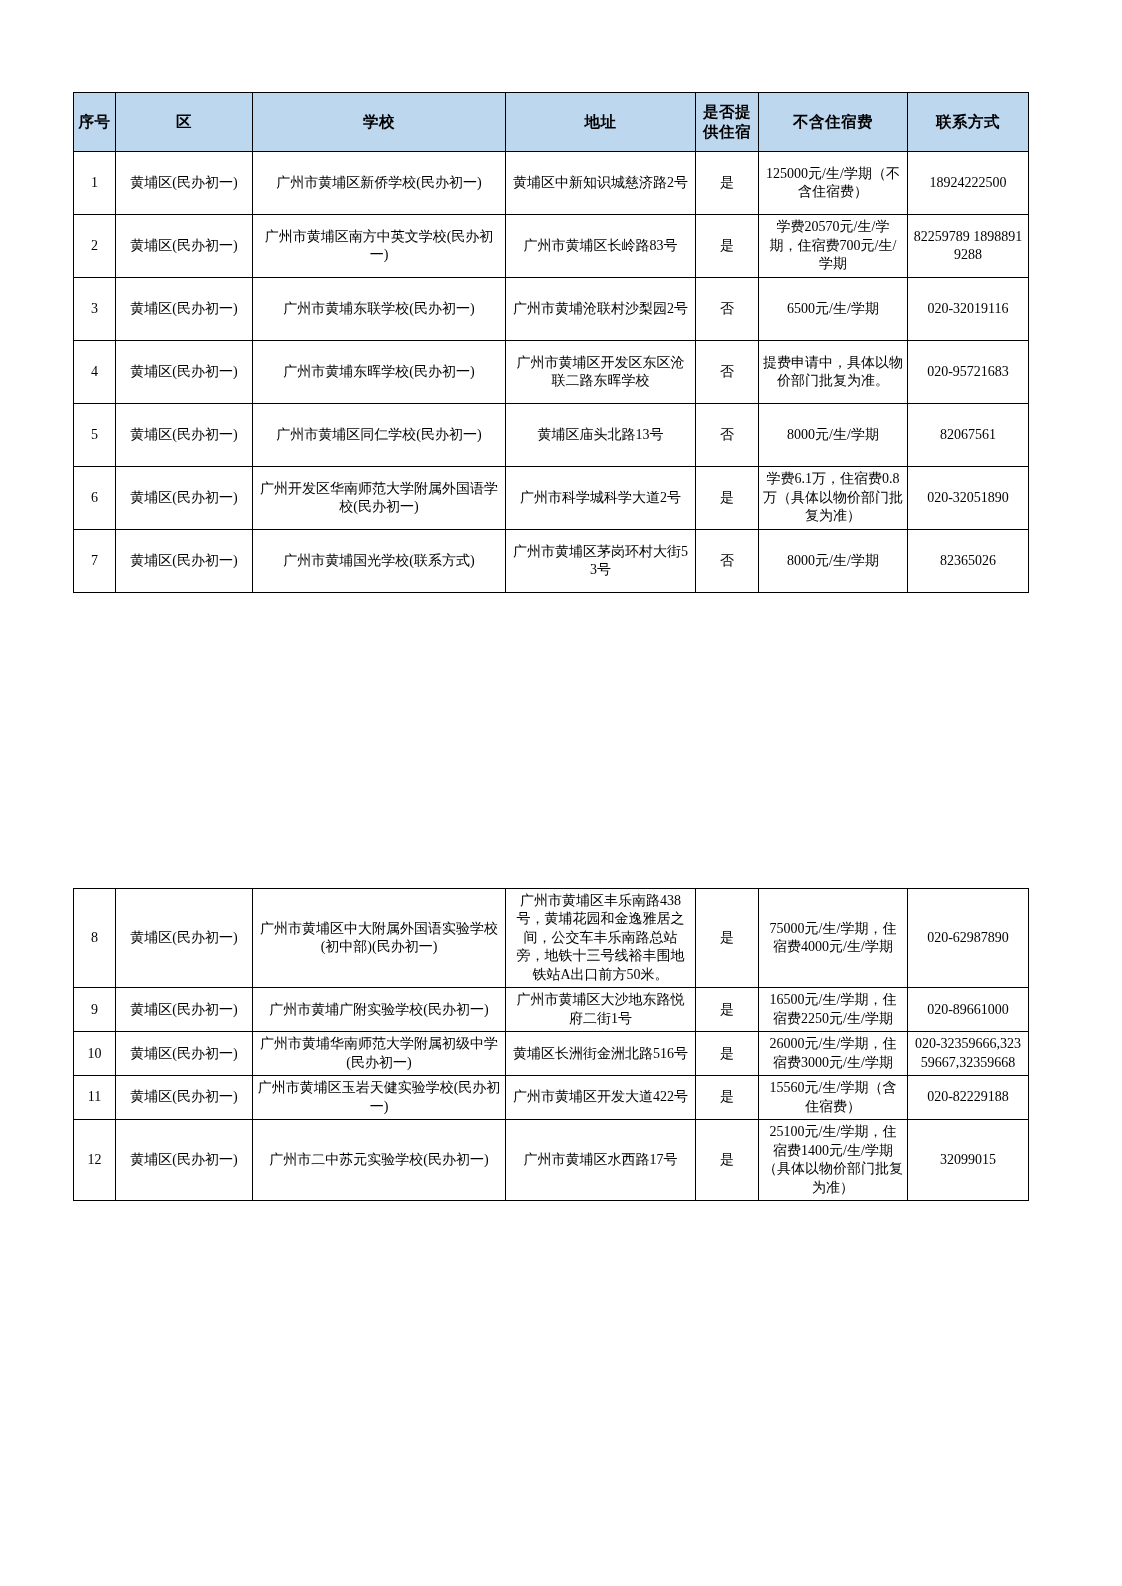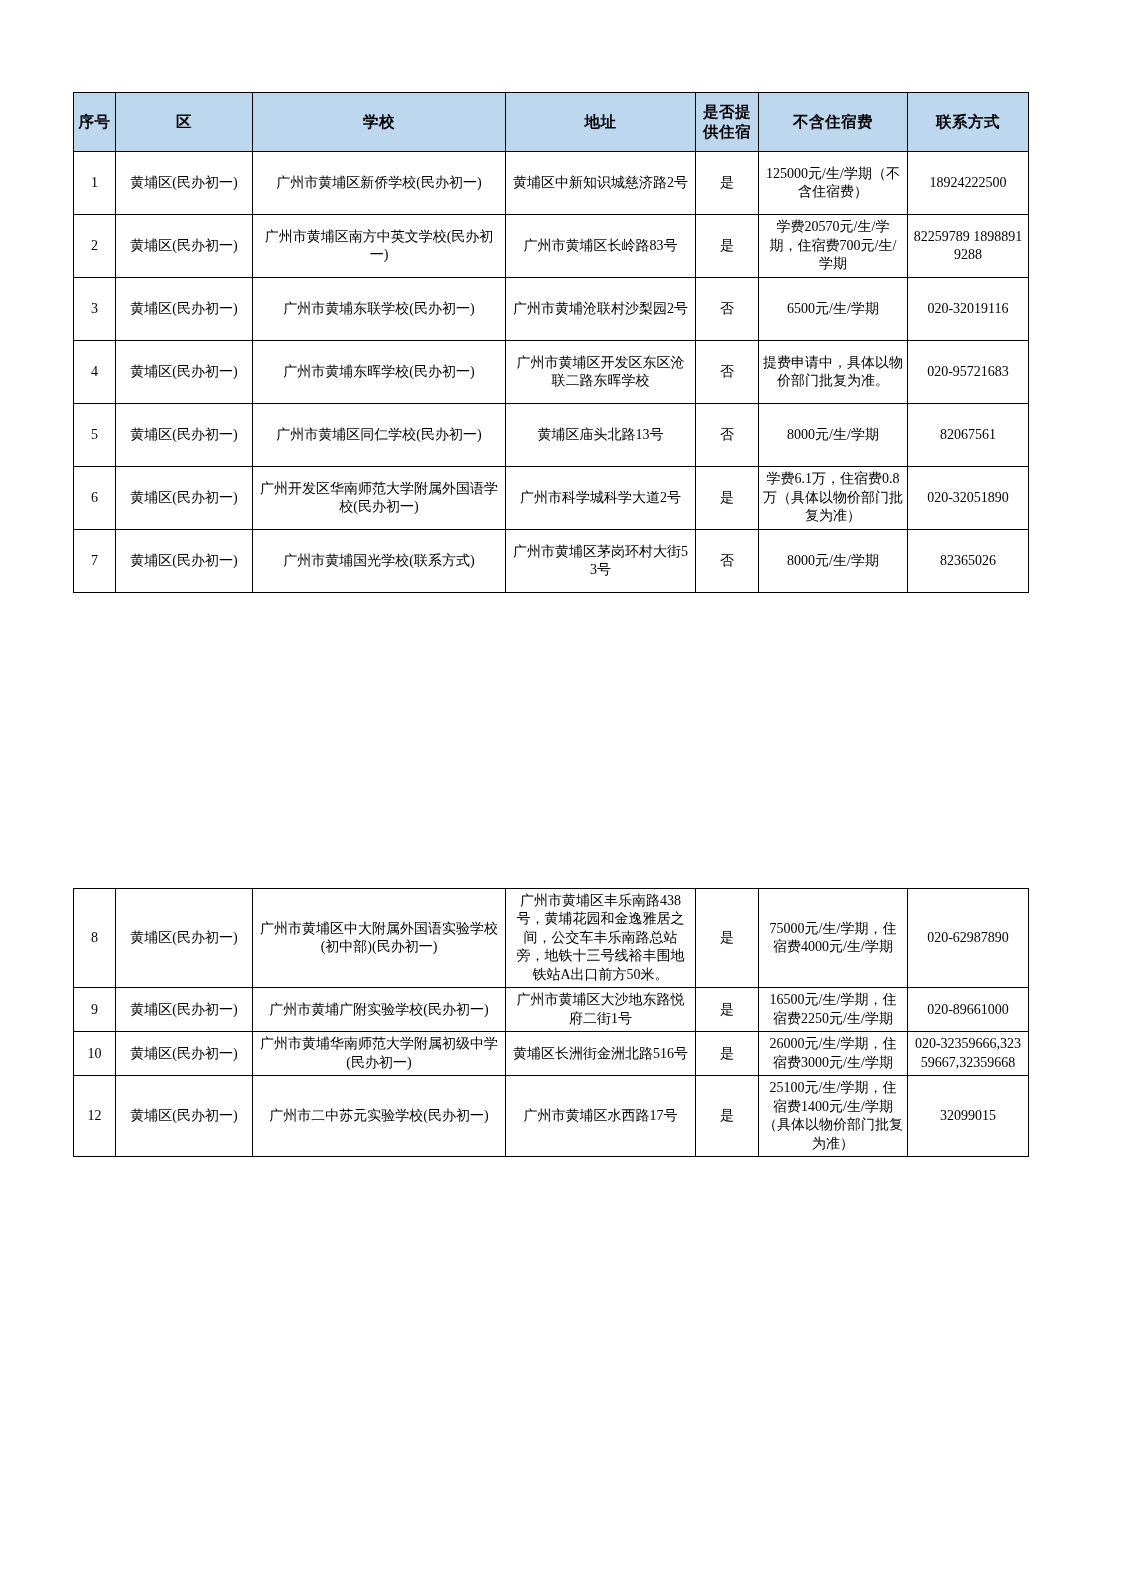--- a/index.html
+++ b/index.html
@@ -198,20 +198,29 @@
         <tr>
           <td class="c-idx" style="border-color: rgb(0, 0, 0);">10</td>
           <td class="c-dist" style="border-color: rgb(0, 0, 0);">黄埔区(民办初一)</td>
           <td class="c-school" style="border-color: rgb(0, 0, 0);">广州市黄埔华南师范大学附属初级中学(民办初一)</td>
           <td class="c-addr" style="border-color: rgb(0, 0, 0);">黄埔区长洲街金洲北路516号</td>
           <td class="c-board" style="border-color: rgb(0, 0, 0);">是</td>
           <td class="c-fee" style="border-color: rgb(0, 0, 0);">26000元/生/学期，住宿费3000元/生/学期</td>
           <td class="c-tel" style="border-color: rgb(0, 0, 0);">020-32359666,32359667,32359668</td>
         </tr>
         <tr>
+          <td class="c-idx" style="border-color: rgb(0, 0, 0);">11</td>
+          <td class="c-dist" style="border-color: rgb(0, 0, 0);">黄埔区(民办初一)</td>
+          <td class="c-school" style="border-color: rgb(0, 0, 0);">广州市黄埔区玉岩天健实验学校(民办初一)</td>
+          <td class="c-addr" style="border-color: rgb(0, 0, 0);">广州市黄埔区开发大道422号</td>
+          <td class="c-board" style="border-color: rgb(0, 0, 0);">是</td>
+          <td class="c-fee" style="border-color: rgb(0, 0, 0);">15560元/生/学期（含住宿费）</td>
+          <td class="c-tel" style="border-color: rgb(0, 0, 0);">020-82229188</td>
+        </tr>
+        <tr>
           <td class="c-idx" style="border-color: rgb(0, 0, 0);">12</td>
           <td class="c-dist" style="border-color: rgb(0, 0, 0);">黄埔区(民办初一)</td>
           <td class="c-school" style="border-color: rgb(0, 0, 0);">广州市二中苏元实验学校(民办初一)</td>
           <td class="c-addr" style="border-color: rgb(0, 0, 0);">广州市黄埔区水西路17号</td>
           <td class="c-board" style="border-color: rgb(0, 0, 0);">是</td>
           <td class="c-fee" style="border-color: rgb(0, 0, 0);">25100元/生/学期，住宿费1400元/生/学期（具体以物价部门批复为准）</td>
           <td class="c-tel" style="border-color: rgb(0, 0, 0);">32099015</td>
         </tr>
       </tbody>
   </table>

